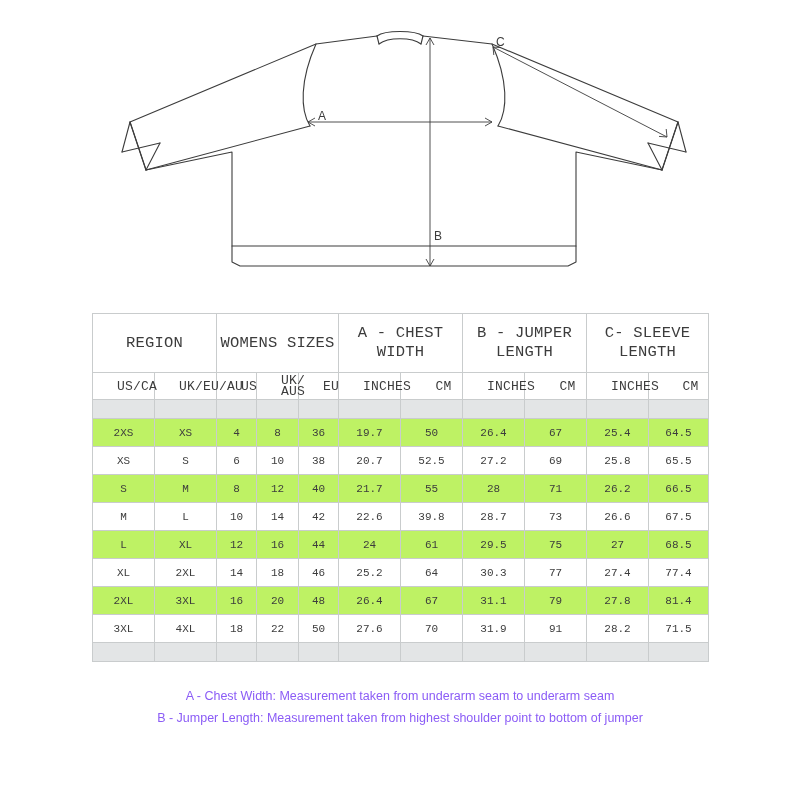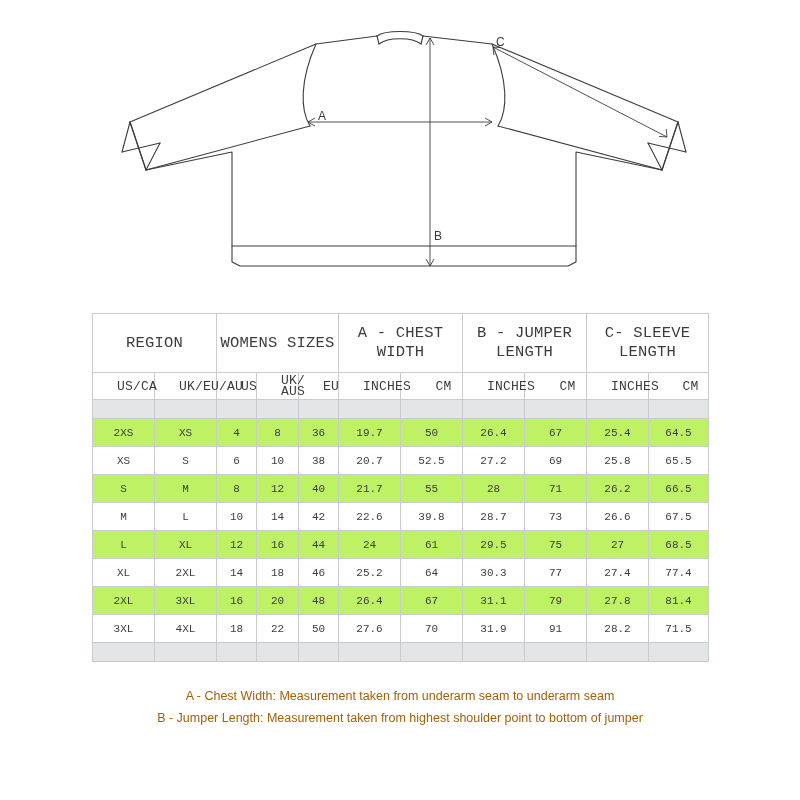--- a/index.html
+++ b/index.html
@@ -87,21 +87,21 @@
   .notes {
     position: absolute;
     left: 0;
     top: 686px;
     width: 800px;
     text-align: center;
   }
   .notes div {
     font-size: 12.5px;
     line-height: 21.5px;
-    color: #a16207;
+    color: #8b5cf6;
   }
 </style>
 </head>
 <body>
 
 <div class="page">
 
   <div class="illustration">
     <svg width="800" height="300" viewBox="0 0 800 300" xmlns="http://www.w3.org/2000/svg">
       <g fill="none" stroke="#3c3c3c" stroke-width="1.1" stroke-linejoin="round" stroke-linecap="round">

